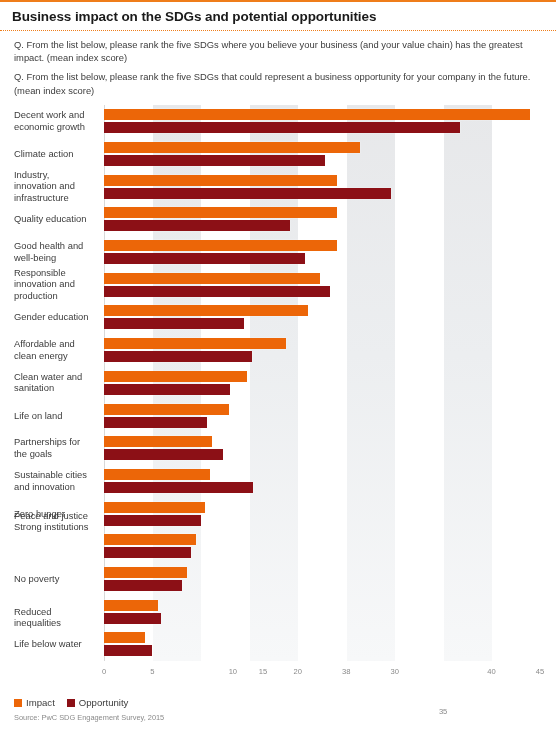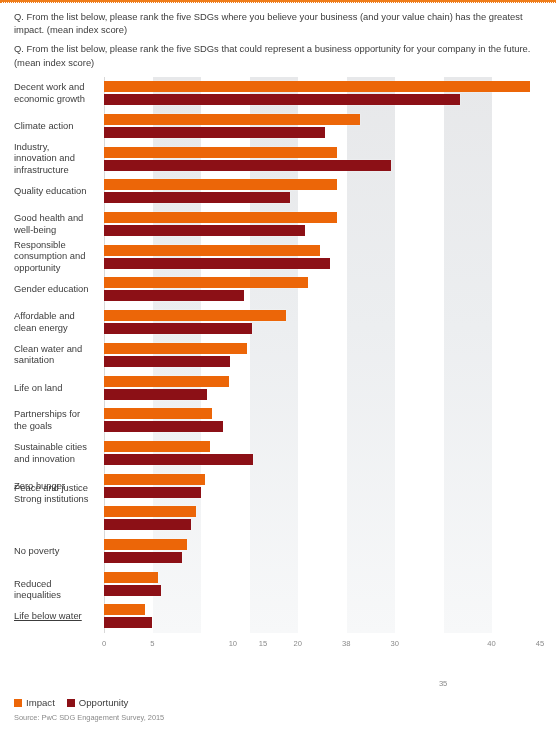--- a/index.html
+++ b/index.html
@@ -166,46 +166,47 @@
     top: 711px;
     font-size: 7.4px;
     color: #8a8a8a;
   }
 </style>
 </head>
 <body>
 
 <div id="page">
 
+  <div class="title">Business impact on the SDGs and potential opportunities</div>
   <div class="dotted-rule"></div>
 
   <div class="questions">
     <div class="question">Q. From the list below, please rank the five SDGs where you believe your business (and your value chain) has the greatest impact. (mean index score)</div>
     <div class="question">Q. From the list below, please rank the five SDGs that could represent a business opportunity for your company in the future. (mean index score)</div>
   </div>
 
   <div id="chart">
     <div id="cats">
         <div class="cat" style="top: 10.3529px; transform: translateY(-5.8px);">Decent work and economic growth</div>
         <div class="cat" style="top: 43.0588px; transform: translateY(0px);">Climate action</div>
         <div class="cat" style="top: 75.7647px; transform: translateY(-11.6px);">Industry, innovation and infrastructure</div>
         <div class="cat" style="top: 108.471px; transform: translateY(0px);">Quality education</div>
         <div class="cat" style="top: 141.176px; transform: translateY(-5.8px);">Good health and well-being</div>
-        <div class="cat" style="top: 173.882px; transform: translateY(-11.6px);">Responsible consumption and opportunity</div>
+        <div class="cat" style="top: 173.882px; transform: translateY(-11.6px);">Responsible innovation and production</div>
         <div class="cat" style="top: 206.588px; transform: translateY(0px);">Gender education</div>
         <div class="cat" style="top: 239.294px; transform: translateY(-5.8px);">Affordable and clean energy</div>
         <div class="cat" style="top: 272px; transform: translateY(-5.8px);">Clean water and sanitation</div>
         <div class="cat" style="top: 304.706px; transform: translateY(0px);">Life on land</div>
         <div class="cat" style="top: 337.412px; transform: translateY(-5.8px);">Partnerships for the goals</div>
         <div class="cat" style="top: 370.118px; transform: translateY(-5.8px);">Sustainable cities and innovation</div>
         <div class="cat" style="top: 402.824px; transform: translateY(0px);">Zero hunger</div>
         <div class="cat" style="top: 417px; transform: translateY(-11.6px);">Peace and justice Strong institutions</div>
         <div class="cat" style="top: 468.235px; transform: translateY(0px);">No poverty</div>
         <div class="cat" style="top: 500.941px; transform: translateY(0px);">Reduced inequalities</div>
-        <div class="cat" style="top: 533.647px; transform: translateY(0px); text-decoration: underline;">Life below water</div>
+        <div class="cat" style="top: 533.647px; transform: translateY(0px);">Life below water</div>
       </div>
     <div id="plot">
       <div id="bands">
           <div class="band" style="left: 48.4444px; width: 48.4444px;"></div>
           <div class="band" style="left: 145.333px; width: 48.4444px;"></div>
           <div class="band" style="left: 242.222px; width: 48.4444px;"></div>
           <div class="band" style="left: 339.111px; width: 48.4444px;"></div>
           <div class="gridline" style="left: 48.4444px;"></div>
           <div class="gridline" style="left: 96.8889px;"></div>
           <div class="gridline" style="left: 145.333px;"></div>

